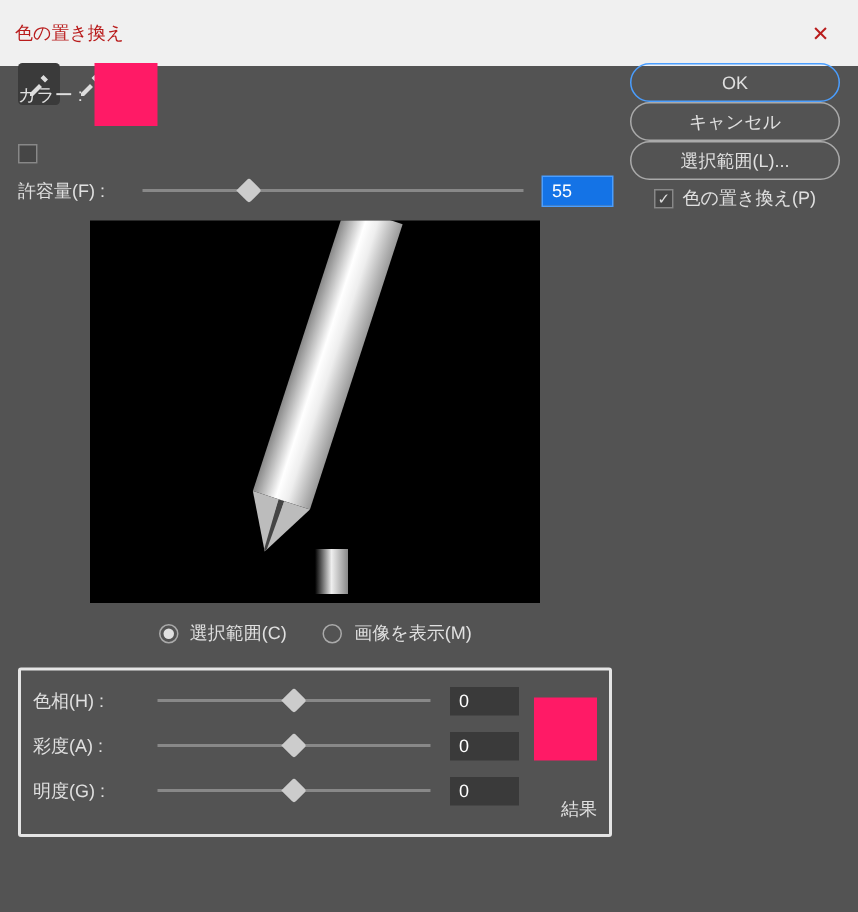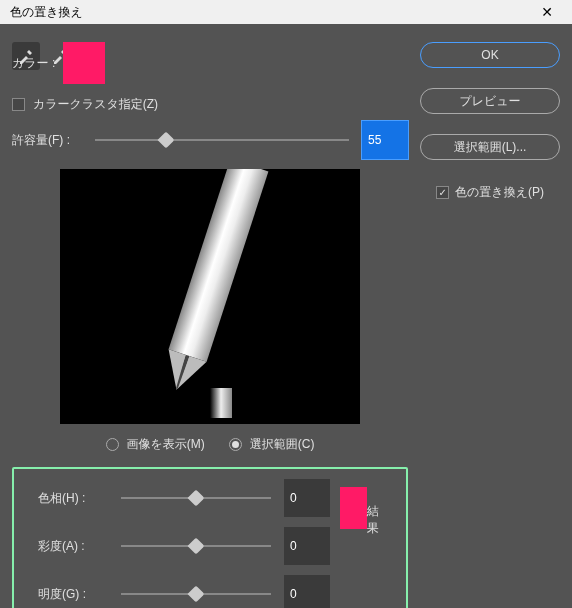--- a/index.html
+++ b/index.html
@@ -1,58 +1,58 @@
 <!DOCTYPE html>
 <html><head>
 <meta charset="utf-8">
 <style>
 * { box-sizing: border-box; margin: 0; padding: 0; font-family: "Yu Gothic UI", "Meiryo", sans-serif; font-size: 12px; }
 body { background: #535353; width: 572px; height: 608px; position: relative; color: #e0e0e0; }
 
-.titlebar { height: 24px; background: #f0f0f0; display: flex; align-items: center; padding: 0 10px; color: #000000; }
+.titlebar { height: 44px; background: #f0f0f0; display: flex; align-items: center; padding: 0 10px; color: #b91c1c; }
 .titlebar .title { flex: 1; }
 .titlebar .close { width: 30px; text-align: center; font-size: 14px; cursor: pointer; }
 
 .content { position: absolute; top: 30px; left: 0; right: 0; bottom: 0; padding: 12px; display: flex; gap: 12px; }
 .left { flex: 1; }
-.right { width: 140px; display: flex; flex-direction: column; gap: 20px; align-items: stretch; }
+.right { width: 140px; display: flex; flex-direction: column; gap: 0; align-items: stretch; }
 
 .eyedroppers { display: flex; gap: 6px; margin-bottom: 10px; }
 .edtool { width: 28px; height: 28px; display: flex; align-items: center; justify-content: center; border-radius: 3px; }
 .edtool.active { background: #3a3a3a; }
 
 .row { display: flex; align-items: center; margin-bottom: 8px; gap: 8px; }
 .checkbox { width: 13px; height: 13px; border: 1px solid #888; background: #464646; }
 
 .color-row { display: flex; align-items: center; gap: 8px; justify-content: flex-start; margin-top: -38px; margin-bottom: 12px; }
 .swatch-big { width: 42px; height: 42px; }
 
 .slider-row { display: flex; align-items: center; gap: 13px; margin-bottom: 10px; }
 .slider-label { width: 70px; }
 .slider { flex: 1; height: 20px; position: relative; }
 .track { position: absolute; top: 9px; left: 0; right: 0; height: 2px; background: #888; }
 .thumb { position: absolute; top: 4px; width: 12px; height: 12px; background: #ccc; transform: translateX(-50%) rotate(45deg); border-radius: 2px 2px 2px 0; }
-.numfield { width: 46px; height: 38px; background: #3a3a3a; color: #fff; border: none; padding: 0 6px; text-align: left; }
+.numfield { width: 46px; height: 19px; background: #3a3a3a; color: #fff; border: none; padding: 0 6px; text-align: left; }
 .numfield.sel { background: #1473e6; color: #fff; outline: 1px solid #4a9eff; }
 
 .preview-img { width: 300px; height: 255px; background: #000; margin: 0 auto 12px; display: block; position: relative; overflow: hidden; }
 .pencil { position: absolute; left: 120px; top: -10px; width: 60px; height: 255px; transform: rotate(18deg); }
 .pencil .shaft { position: absolute; top: 0; left: 10px; width: 40px; height: 200px; background: linear-gradient(90deg, #888 0%, #fff 40%, #eee 60%, #999 100%); }
 .pencil .tip { position: absolute; top: 200px; left: 10px; width: 0; height: 0; border-left: 20px solid transparent; border-right: 20px solid transparent; border-top: 36px solid #ddd; filter: brightness(0.85); }
 .pencil .tip2 { position: absolute; top: 200px; left: 10px; width: 0; height: 0; border-left: 20px solid transparent; border-right: 20px solid transparent; border-top: 36px solid #444; clip-path: polygon(45% 0, 55% 0, 52% 100%, 48% 100%); }
 .fragment { position: absolute; bottom: 6px; left: 150px; width: 22px; height: 30px; background: linear-gradient(90deg,#000,#eee,#888); }
 
 .radios { display: flex; gap: 24px; justify-content: center; margin-bottom: 14px; }
 .radio { width: 13px; height: 13px; border-radius: 50%; border: 1px solid #aaa; display: inline-flex; align-items: center; justify-content: center; }
 .radio.checked::after { content: ""; width: 7px; height: 7px; border-radius: 50%; background: #e0e0e0; }
 
-.result-box { border: 2px solid #86efac; padding: 10px 24px 8px; border-radius: 2px; }
+.result-box { border: 2px solid #e5e5e5; padding: 10px 8px 8px; border-radius: 2px; }
 .result-inner { display: flex; gap: 10px; }
 .result-sliders { flex: 1; }
-.result-swatch { width: 42px; display: flex; align-items: flex-start; }
+.result-swatch { width: 42px; display: flex; flex-direction: column; align-items: flex-end; }
 .result-swatch .sw { width: 42px; height: 42px; margin-top: 8px; }
 .result-swatch .lbl { margin-top: 24px; }
 
 .btn { height: 26px; border-radius: 13px; border: 1px solid #aaa; background: transparent; color: #e0e0e0; cursor: pointer; }
 .btn.primary { border-color: #4a9eff; }
 
 .chk-row { display: flex; align-items: center; gap: 6px; justify-content: center; margin-top: 4px; }
 .chk { width: 13px; height: 13px; border: 1px solid #888; background: #464646; display: inline-flex; align-items: center; justify-content: center; color: #e0e0e0; font-size: 10px; }
 
 svg { display: block; }
@@ -88,21 +88,20 @@
       </div>
     </div>
 
     <div class="color-row">
       <span>カラー :</span>
       <div class="swatch-big" style="background:#ff1a66"></div>
     </div>
 
     <div class="row">
       <span class="checkbox"></span>
-      <span>カラークラスタ指定(Z)</span>
     </div>
 
     <div class="slider-row">
       <span class="slider-label">許容量(F) :</span>
       <div class="slider">
         <div class="track"></div>
           <div class="thumb" style="left:28%"></div>
       </div>
       <input class="numfield sel" value="55" style="">
     </div>
@@ -111,26 +110,26 @@
       <div class="pencil">
           <div class="shaft"></div>
           <div class="tip"></div>
           <div class="tip2"></div>
         </div>
       <div class="fragment"></div>
     </div>
 
     <div class="radios">
       <label class="row" style="margin:0">
+        <span class="radio checked"></span>
+        <span>選択範囲(C)</span>
+      </label>
+      <label class="row" style="margin:0">
         <span class="radio"></span>
         <span>画像を表示(M)</span>
-      </label>
-      <label class="row" style="margin:0">
-        <span class="radio checked"></span>
-        <span>選択範囲(C)</span>
       </label>
     </div>
 
     <div class="result-box">
       <div class="result-inner">
         <div class="result-sliders">
           <div class="slider-row">
             <span class="slider-label">色相(H) :</span>
             <div class="slider">
                 <div class="track"></div>
@@ -159,20 +158,20 @@
           <div class="sw" style="background:#ff1a66"></div>
           <span class="lbl">結果</span>
         </div>
       </div>
     </div>
 
   </div>
 
   <div class="right">
     <button class="btn primary">OK</button>
-    <button class="btn">プレビュー</button>
+    <button class="btn">キャンセル</button>
     <button class="btn">選択範囲(L)...</button>
     <div class="chk-row">
       <span class="chk">✓</span>
       <span>色の置き換え(P)</span>
     </div>
   </div>
 </div>
 
 </body></html>

